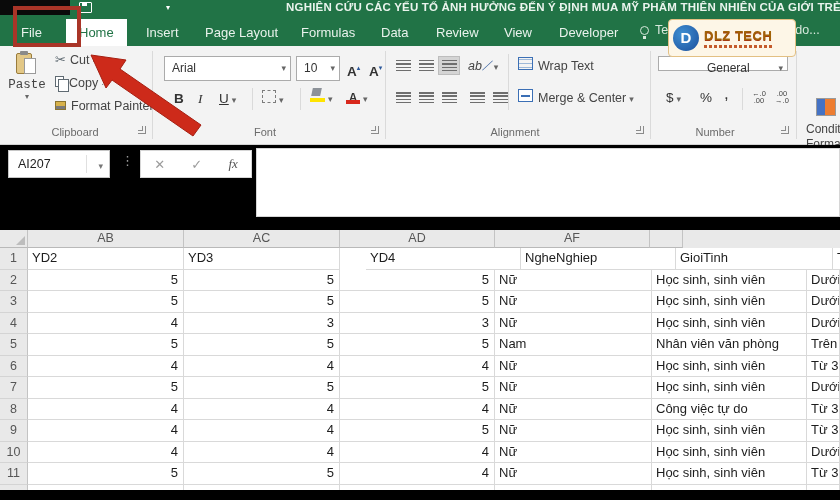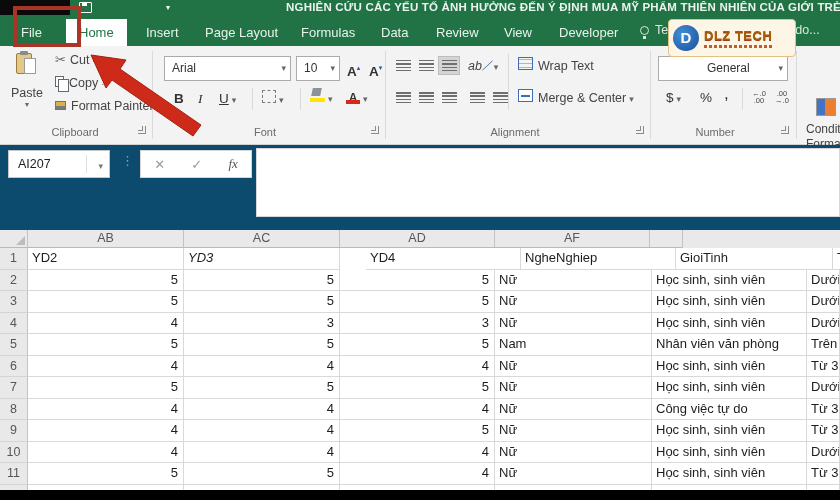--- a/index.html
+++ b/index.html
@@ -65,21 +65,21 @@
   
   .filebox{position:absolute;left:13px;top:6px;width:68px;height:41px;border:4px solid #a93528;z-index:40;}
   .arrow-svg{position:absolute;left:0;top:0;z-index:41;pointer-events:none;}
   .wm-card{position:absolute;left:668px;top:19px;width:128px;height:38px;background:#fdf6e7;border:1px solid #e3c083;
            border-radius:4px;z-index:50;display:flex;align-items:center;padding:2px 4px;}
   .wm-logo{width:26px;height:26px;border-radius:50%;background:radial-gradient(circle at 35% 35%,#3f8fd2,#1b4f9c);
            color:#fff;font-weight:bold;font-size:15px;text-align:center;line-height:26px;margin-right:5px;flex:none;}
   .wm-text{color:#a16207;font-weight:bold;font-size:13px;letter-spacing:.5px;text-shadow:0 1px 0 #a33c10;line-height:13px;}
   .wm-tag{width:70px;height:3px;margin-top:3px;background:repeating-linear-gradient(to right,#c45b2c 0 3px,transparent 3px 5px);}
   
-  .fbar{position:absolute;left:0;top:145px;width:840px;height:85px;background:#0c4a6e;}
+  .fbar{position:absolute;left:0;top:145px;width:840px;height:85px;background:#000000;}
   .namebox{position:absolute;left:8px;top:5px;width:102px;height:28px;background:#fff;border:1px solid #c6c6c6;
            font-size:12.5px;color:#222;line-height:26px;padding-left:9px;}
   .namebox .ca{position:absolute;right:6px;top:2px;color:#777;font-size:9px;}
   .namebox .nsep{position:absolute;right:22px;top:4px;width:1px;height:18px;background:#e0e0e0;}
   .fdots{position:absolute;left:121px;top:8px;color:#9a9a9a;font-size:13px;letter-spacing:0;}
   .fbtns{position:absolute;left:140px;top:5px;width:112px;height:28px;background:#fff;border:1px solid #d6d6d6;
          display:flex;align-items:center;justify-content:space-around;color:#9b9b9b;font-size:13px;}
   .fx{font-style:italic;color:#555;font-family:"Liberation Serif","DejaVu Serif",serif;}
   .finput{position:absolute;left:256px;top:3px;width:584px;height:69px;background:#fff;border:1px solid #d6d6d6;}
   
@@ -123,21 +123,21 @@
     <div class="tellme"><span class="bulb"></span><span>Tell me what you want to do...</span></div>
   </div>
 
   <div class="ribbon">
 
     <div style="position:absolute;left:6px;top:6px;width:42px;text-align:center;">
       <div class="paste-ic">
           <div class="clip"></div>
           <div class="page"></div>
         </div>
-      <div style="font-size:12.5px;color:#444;margin-top:10px;">Paste</div>
+      <div style="font-size:12.5px;color:#444;margin-top:2px;font-family:Liberation Mono, monospace;">Paste</div>
       <div style="color:#666;font-size:8px;">▾</div>
     </div>
     <div class="rbtn-small" style="left:55px;top:4px;"><span class="scissors">✂</span><span>Cut</span><span class="dd">·</span></div>
     <div class="rbtn-small" style="left:55px;top:27px;"><span class="ic-copy"></span><span>Copy</span><span class="dd">·</span></div>
     <div class="rbtn-small" style="left:55px;top:50px;"><span class="ic-paint"></span><span>Format Painter</span></div>
     <div class="glabel" style="left:30px;width:90px;">Clipboard</div>
     <div class="launcher" style="left:138px;"></div>
     <div class="gsep" style="left:152px;"></div>
 
     <div class="combo" style="left:164px;top:10px;width:127px;height:25px;"><span>Arial</span><span class="ca">▾</span></div>
@@ -181,21 +181,21 @@
         <span class="bars"></span>
       </div>
     <div class="alnbtn" style="left:489px;top:42px;">
         <span class="bars"></span>
       </div>
     <div class="rbtn-small" style="left:518px;top:42px;"><span class="merge-ic"></span><span>Merge &amp; Center</span><span class="dd">▾</span></div>
     <div class="glabel" style="left:470px;width:90px;">Alignment</div>
     <div class="launcher" style="left:636px;"></div>
     <div class="gsep" style="left:650px;"></div>
 
-    <div class="combo" style="left:658px;top:10px;width:130px;height:25px;padding-left:48px;"><span>General</span><span class="ca">▾</span></div>
+    <div class="combo" style="left:658px;top:10px;width:130px;height:15px;padding-left:48px;"><span>General</span><span class="ca">▾</span></div>
     <div class="rbtn-small fmt" style="left:666px;top:42px;"><span>$</span><span class="dd">▾</span></div>
     <div class="rbtn-small fmt" style="left:700px;top:42px;"><span>%</span></div>
     <div class="rbtn-small fmt" style="left:724px;top:38px;font-size:17px;"><span>,</span></div>
     <div class="gsep" style="left:742px;top:42px;height:22px;"></div>
     <div class="dec2" style="left:747px;top:44px;"><span>←.0</span><br><span>.00</span></div>
     <div class="dec2" style="left:770px;top:44px;"><span>.00</span><br><span>→.0</span></div>
     <div class="glabel" style="left:678px;width:74px;">Number</div>
     <div class="launcher" style="left:781px;"></div>
     <div class="gsep" style="left:796px;"></div>
 
@@ -232,21 +232,21 @@
     <div class="ch" style="width: 156px;">AB</div>
         <div class="ch" style="width: 156px;">AC</div>
         <div class="ch" style="width: 155px;">AD</div>
         <div class="ch" style="width: 155px;">AF</div>
         <div class="ch" style="width: 33px;"></div>
       </div>
     <div id="rows">
         <div class="srow">
           <div class="rn">1</div>
           <div class="cell txt" style="width: 156px;">YD2</div>
-          <div class="cell txt" style="width: 156px; font-style: italic;">YD3</div>
+          <div class="cell txt" style="width: 156px;">YD3</div>
           <div class="cell txt" style="width: 155px; margin-left: 26px;">YD4</div>
           <div class="cell txt" style="width: 155px;">NgheNghiep</div>
           <div class="cell txt" style="width: 157px;">GioiTinh</div>
           <div class="cell txt" style="width: 33px;">ThuNhap</div>
         </div>
         <div class="srow">
           <div class="rn">2</div>
           <div class="cell num" style="width: 156px;">5</div>
           <div class="cell num" style="width: 156px;">5</div>
           <div class="cell num" style="width: 155px;">5</div>

